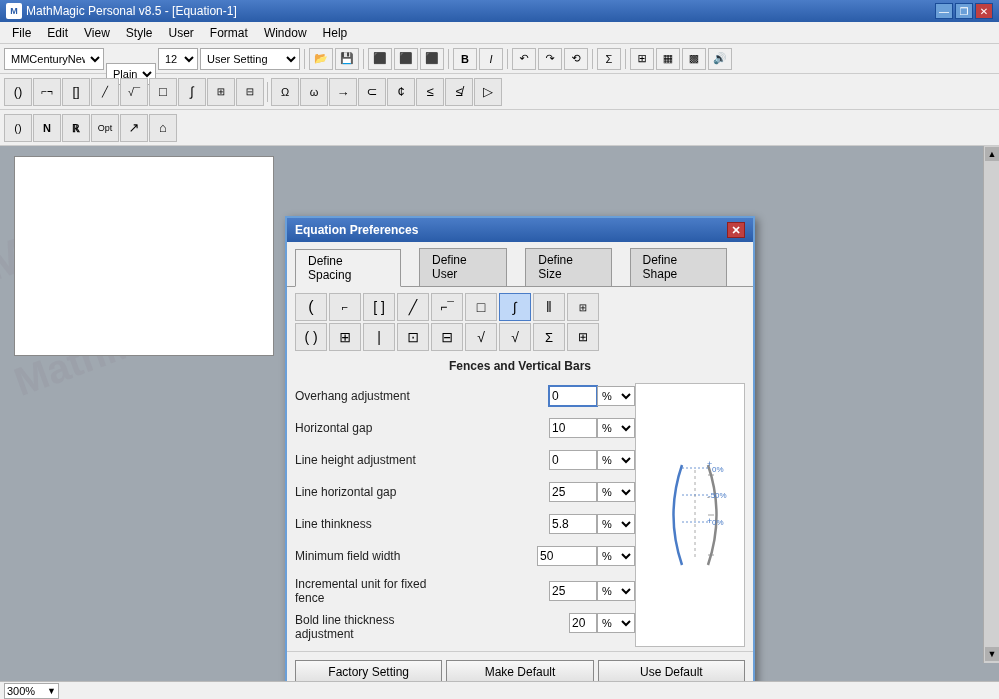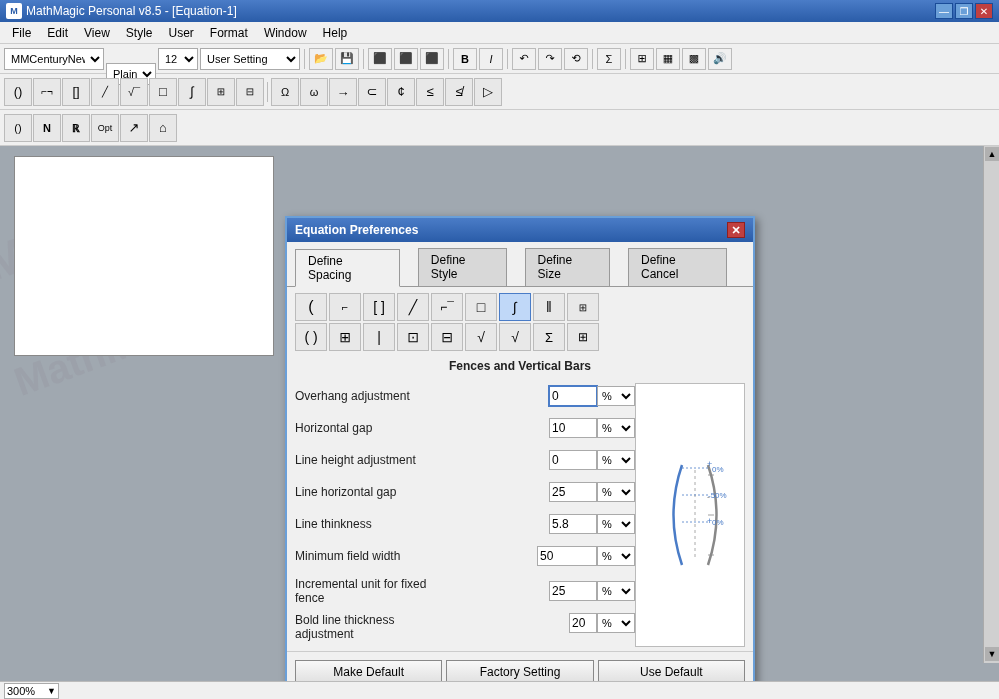--- a/index.html
+++ b/index.html
@@ -464,23 +464,23 @@
 
   <div class="dialog">
 
     <div class="dialog-titlebar">
       <span class="dialog-titlebar-title">Equation Preferences</span>
       <div class="dialog-close-btn">✕</div>
     </div>
 
     <div class="dialog-tabs">
       <div class="dialog-tab active">Define Spacing</div>
-      <div class="dialog-tab">Define Style</div>
+      <div class="dialog-tab">Define User</div>
       <div class="dialog-tab">Define Size</div>
-      <div class="dialog-tab">Define Cancel</div>
+      <div class="dialog-tab">Define Shape</div>
     </div>
 
     <div class="icon-grid" style="padding-bottom:2px;">
       <div class="icon-cell" style="font-size:16px;">(</div>
       <div class="icon-cell" style="font-size:11px;">⌐</div>
       <div class="icon-cell" style="font-size:14px;">[ ]</div>
       <div class="icon-cell" style="font-size:14px;">╱</div>
       <div class="icon-cell" style="font-size:12px;">⌐¯</div>
       <div class="icon-cell" style="font-size:14px;">□</div>
       <div class="icon-cell selected" style="font-size:14px; background:#c0d8f8; border-color:#4a7cc7;">∫</div>
@@ -593,22 +593,22 @@
           <text x="67" y="74" font-size="9" fill="#4a7cc7">+</text>
 
           <line x1="68" y1="25" x2="74" y2="25" stroke="#888" stroke-width="0.8"></line>
           <line x1="68" y1="65" x2="74" y2="65" stroke="#888" stroke-width="0.8"></line>
           <line x1="68" y1="105" x2="74" y2="105" stroke="#888" stroke-width="0.8"></line>
         </svg>
       </div>
     </div>
 
     <div class="dialog-footer">
+      <button class="dialog-btn">Factory Setting</button>
       <button class="dialog-btn">Make Default</button>
-      <button class="dialog-btn">Factory Setting</button>
       <button class="dialog-btn">Use Default</button>
     </div>
 
     <div class="dialog-bottom-row">
       <button class="dialog-bottom-btn">Preview</button>
       <button class="dialog-bottom-btn">OK</button>
       <button class="dialog-bottom-btn">Cancel</button>
     </div>
   </div>
 </div>

